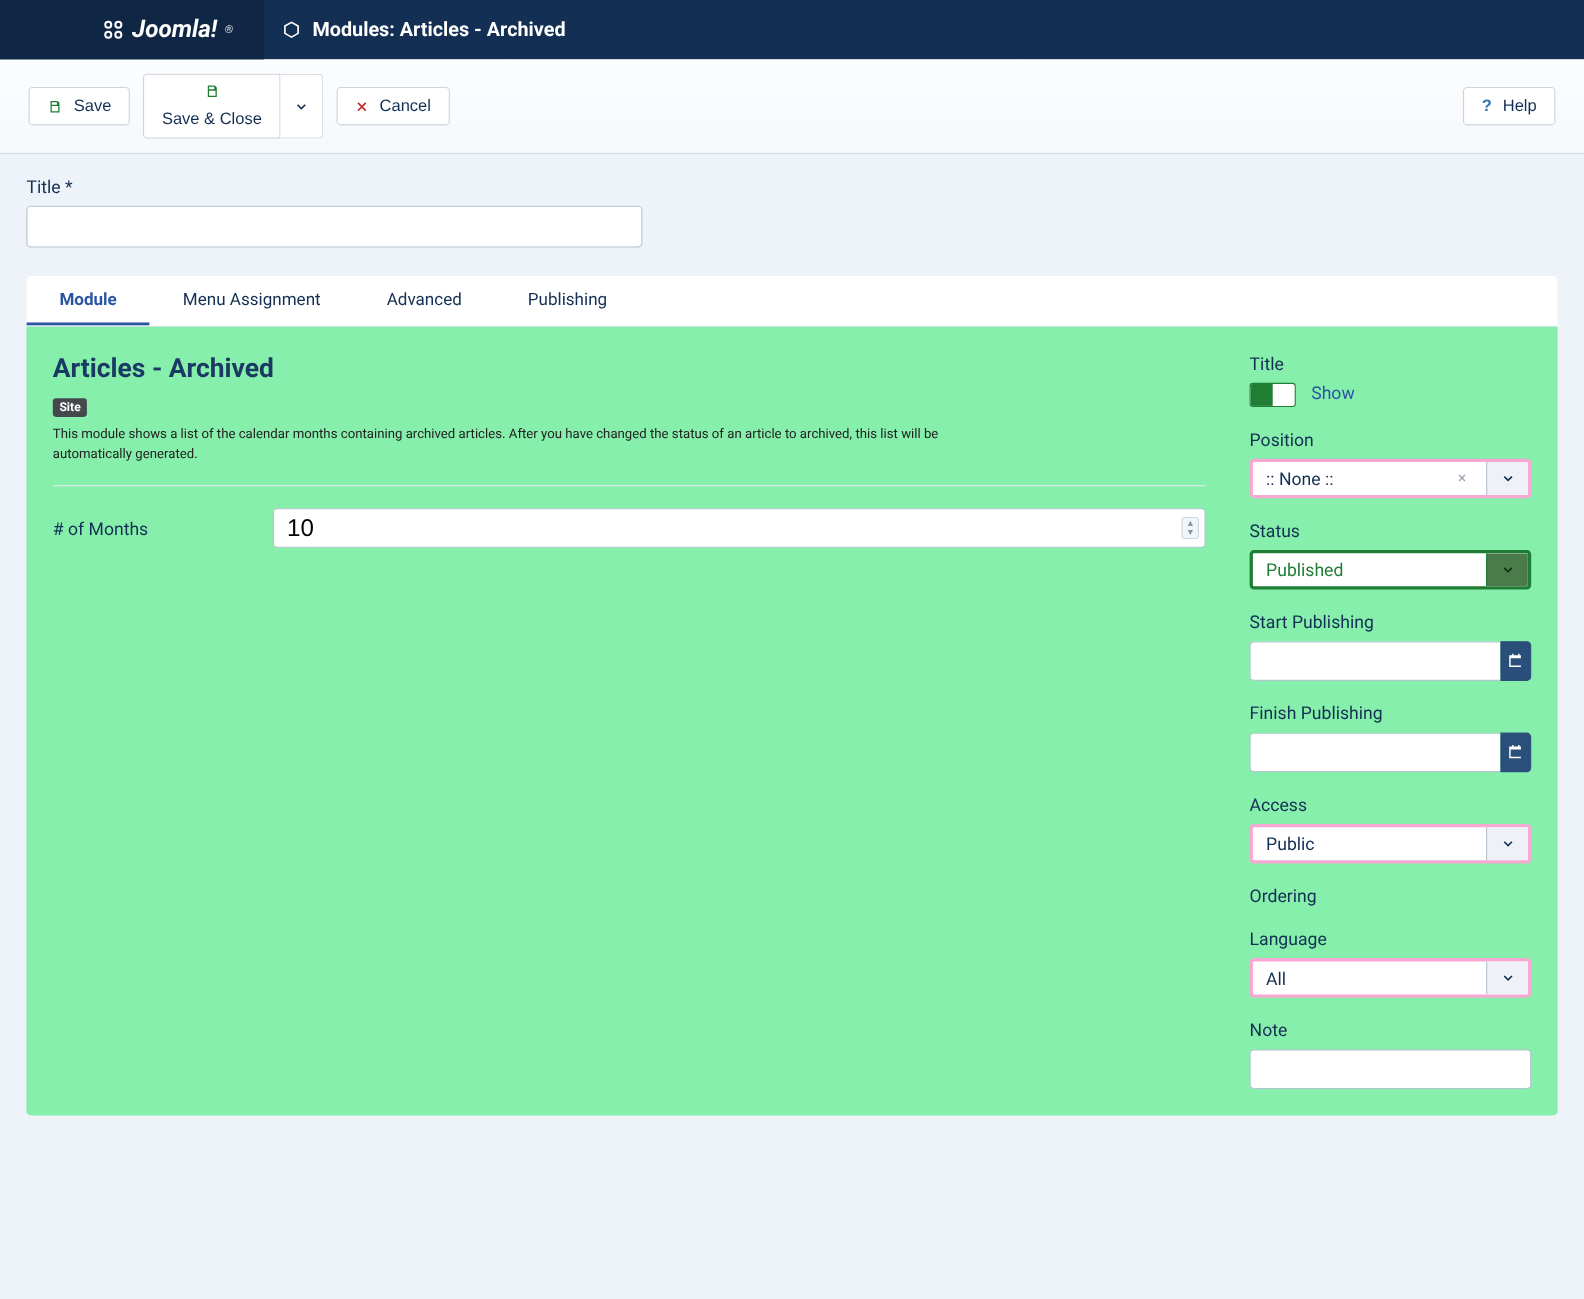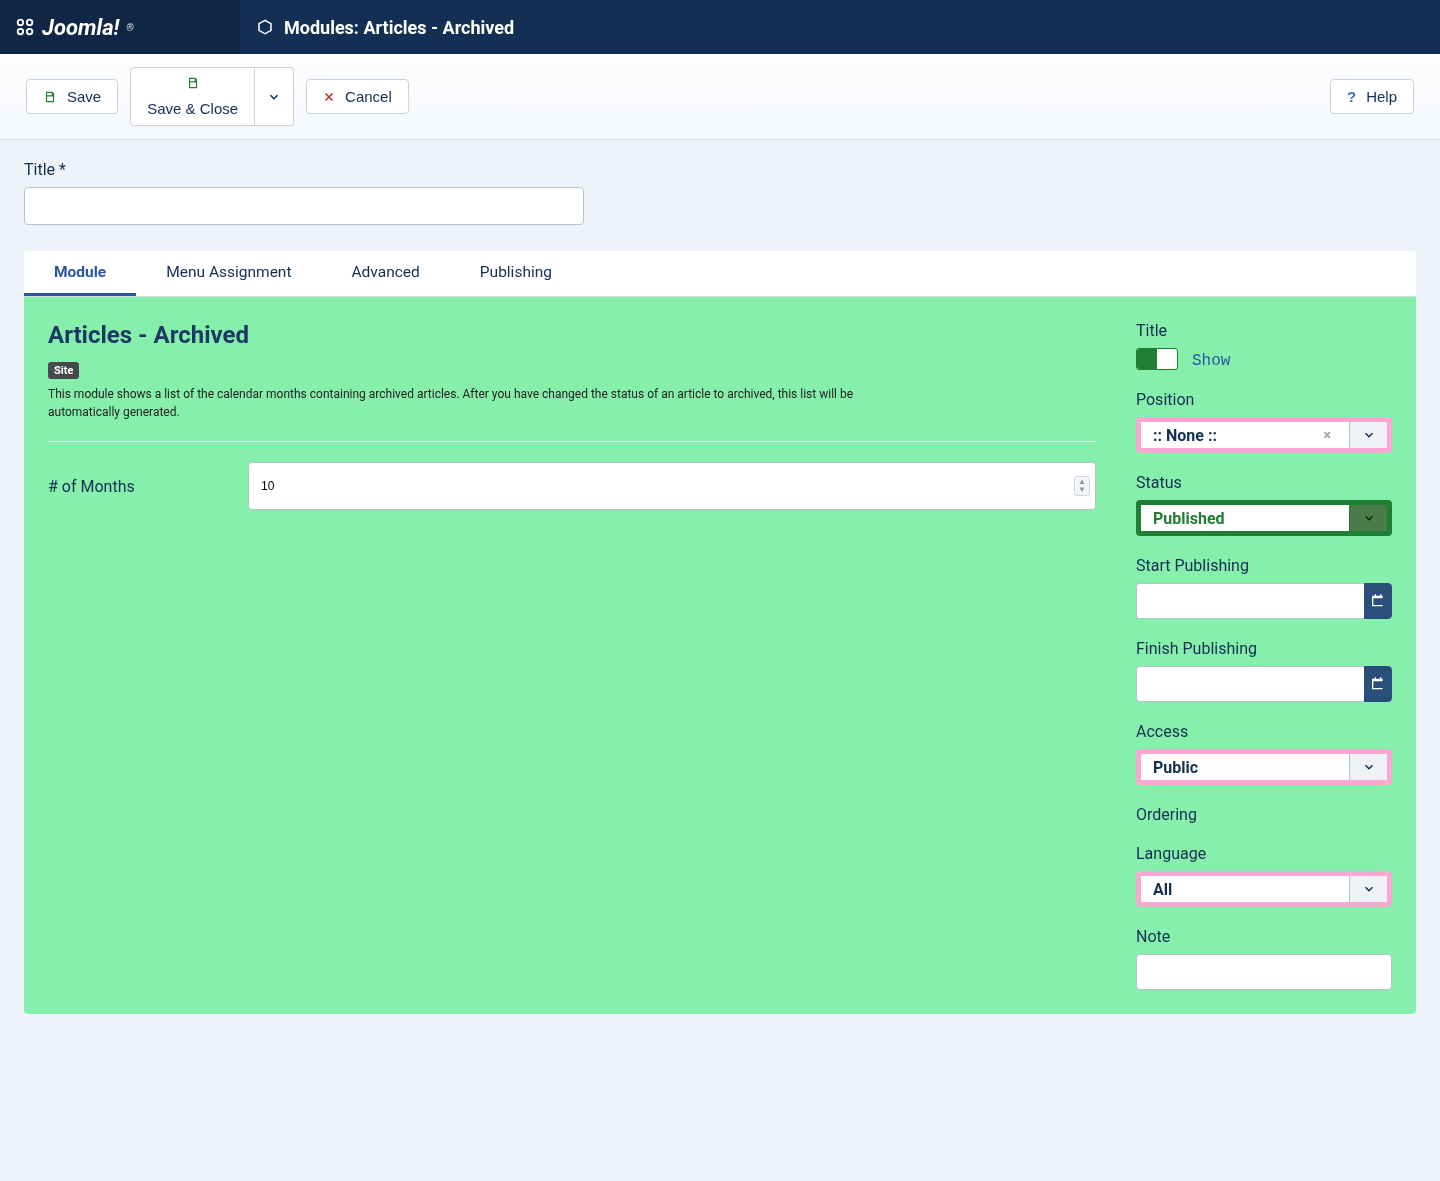--- a/index.html
+++ b/index.html
@@ -1,19 +1,19 @@
 <!DOCTYPE html>
 <html><head>
 <meta charset="utf-8">
 <style>
   * { box-sizing: border-box; margin: 0; padding: 0; }
   body { font-family: -apple-system, BlinkMacSystemFont, "Segoe UI", Roboto, Arial, sans-serif; background: #eef3f9; font-size: 16px; color: #132f53; }
   
   .topbar { display: flex; align-items: center; background: #132f53; color: #fff; height: 54px; }
-  .topbar-left { display:flex; align-items:center; background:#0f2644; height:100%; padding:0 28px 0 14px; min-width:240px;}
+  .topbar-left { display:flex; align-items:center; background:#0f2644; height:100%; padding:0 28px 0 14px; min-width:240px;justify-content:flex-end;}
   .brand-logo { display:flex; align-items:center; gap:6px; font-size:22px; font-weight:700; font-style:italic;}
   .brand-logo svg { width:22px; height:22px;}
   .brand-reg { font-size:10px; vertical-align:top; margin-left:1px; opacity:.8;}
   .topbar-title { display:flex; align-items:center; gap:10px; padding:0 16px; font-size:18px; font-weight:700;}
   .topbar-title .cube { width:18px; height:18px;}
   .topbar-right { margin-left:auto; display:flex; align-items:center; gap:14px; padding-right:18px;}
   .version-tag { font-size:13px; opacity:.9; display:flex; align-items:center; gap:4px;}
   .user-pill { background:#21466e; border-radius:20px; padding:6px 14px 6px 8px; display:flex; align-items:center; gap:8px; font-size:13px; font-weight:700;}
   .user-pill .circ { width:24px; height:24px; border-radius:50%; border:1px solid #6b8bab; display:flex; align-items:center; justify-content:center;}
   .user-pill svg { width:14px; height:14px;}
@@ -44,32 +44,32 @@
   
   .mod-heading { font-size:24px; font-weight:700; color:#1a3a63; margin-bottom:10px;}
   .badge-site { background:#45494d; color:#fff; font-size:11px; font-weight:700; padding:2px 6px; border-radius:3px; display:inline-block; margin-bottom:6px;}
   .mod-desc { font-size:12px; line-height:1.5; color:#222; max-width:810px;}
   hr.sep { border:none; border-top:1px solid #e4e9ef; margin:20px 0;}
   
   .form-row { display:flex; align-items:center;}
   .form-row .fl { width:200px; font-size:16px; color:#132f53;}
   .form-row .fc { flex:1;}
   .num-input-wrap { position:relative;}
-  .num-input { width:100%; height:48px; border:1px solid #b6c2d0; border-radius:4px; padding:0 28px 0 12px; font-size:12px; background:#fff;}
+  .num-input { width:100%; height:36px; border:1px solid #b6c2d0; border-radius:4px; padding:0 28px 0 12px; font-size:22px; background:#fff;}
   .num-stepper { position:absolute; right:6px; top:50%; transform:translateY(-50%); display:flex; flex-direction:column; color:#8a96a5; border:1px solid #d0d8e2; border-radius:3px; background:#f2f5f9; font-size:8px; line-height:1; padding:1px 1px;}
   .num-stepper span{padding:0 2px;}
   
   .side-field { margin-bottom:20px;}
   .side-label { font-size:16px; color:#132f53; margin-bottom:8px; display:block;}
-  .toggle-row { display:flex; align-items:flex-end; gap:14px;font-family:Liberation Mono, monospace;}
+  .toggle-row { display:flex; align-items:flex-start; gap:14px;}
   .toggle { width:42px; height:22px; border-radius:3px; background:#fff; border:1px solid #1f7d34; position:relative; overflow:hidden;}
   .toggle .on { position:absolute; left:0; top:0; bottom:0; width:50%; background:#1f7d34;}
   .toggle-text { color:#2a55a3; font-size:16px;}
   
-  .select-like { display:flex; border:5px solid #f9a8d4; border-radius:4px; overflow:hidden; background:#fff; height:36px; align-items:stretch;font-weight:bold;}
+  .select-like { display:flex; border:3px solid #f9a8d4; border-radius:4px; overflow:hidden; background:#fff; height:36px; align-items:stretch;}
   .select-like .sv { flex:1; padding:0 12px; display:flex; align-items:center; font-size:16px; position:relative;}
   .select-like .caret { width:38px; background:#eef1f5; display:flex; align-items:center; justify-content:center; border-left:1px solid #b6c2d0;}
   .select-like .clear-x { margin-left:auto; color:#9aa3ae; font-size:14px; padding-right:6px;}
   .chev { width:14px; height:14px;}
   
   .select-like.status { border-color:#1f7d34;}
   .select-like.status .sv { color:#1f7d34;}
   .select-like.status .caret { background:#4b7a4b; border-left-color:#1f7d34;}
   .select-like.status .chev path { stroke:#0e2a10;}
   

